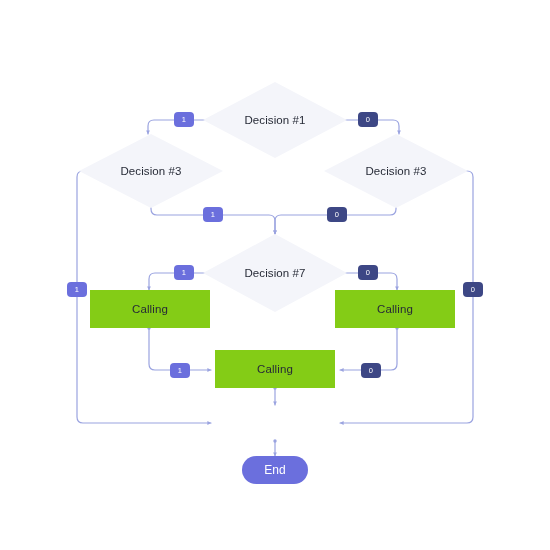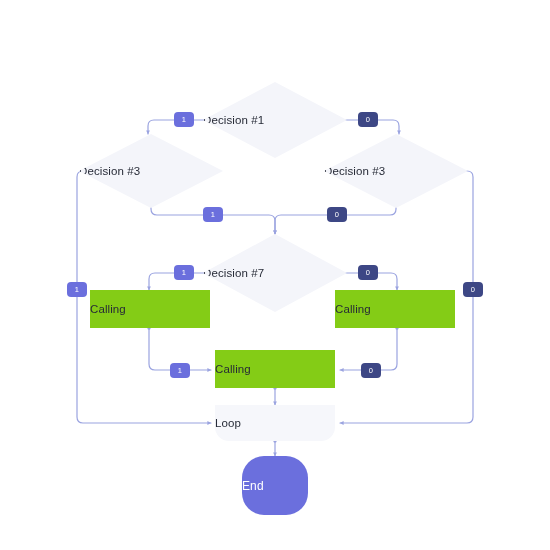--- a/index.html
+++ b/index.html
@@ -23,20 +23,21 @@
     left: 0;
     top: 0;
     width: 550px;
     height: 550px;
   }
   .node {
     position: absolute;
     box-sizing: border-box;
     display: flex;
     align-items: center;
+    justify-content: center;
     color: #272b37;
     font-size: 11.5px;
     letter-spacing: 0.1px;
     white-space: nowrap;
   }
   .node-diamond {
     background: #f4f5fa;
     clip-path: polygon(50% 0%, 100% 50%, 50% 100%, 0% 50%);
   }
   .node-rect {
@@ -133,25 +134,22 @@
   </div>
 
   <div class="node node-rect" style="left:335px; top:290px; width:120px; height:38px;">
     <span>Calling</span>
   </div>
 
   <div class="node node-rect" style="left:215px; top:350px; width:120px; height:38px;">
     <span>Calling</span>
   </div>
 
-  <div class="node node-loop" style="left:215px; top:405px; width:120px; height:36px;">
-    <span>Loop</span>
-  </div>
 
-  <div class="node node-pill" style="left:242px; top:456px; width:66px; height:59px;">
+  <div class="node node-pill" style="left:242px; top:456px; width:66px; height:28px;">
     <span>End</span>
   </div>
 
   <div class="badge badge-one" style="left:174px; top:112px;">
     <span>1</span>
   </div>
 
   <div class="badge badge-zero" style="left:358px; top:112px;">
     <span>0</span>
   </div>

